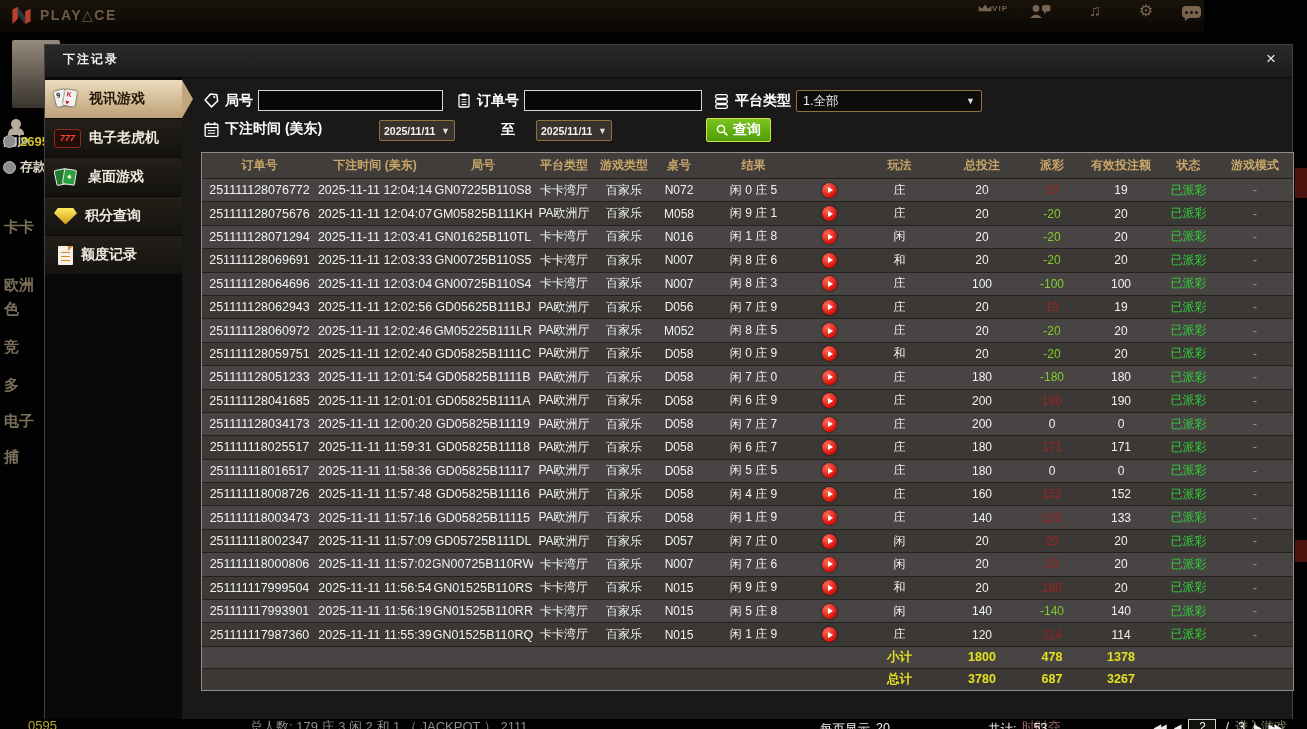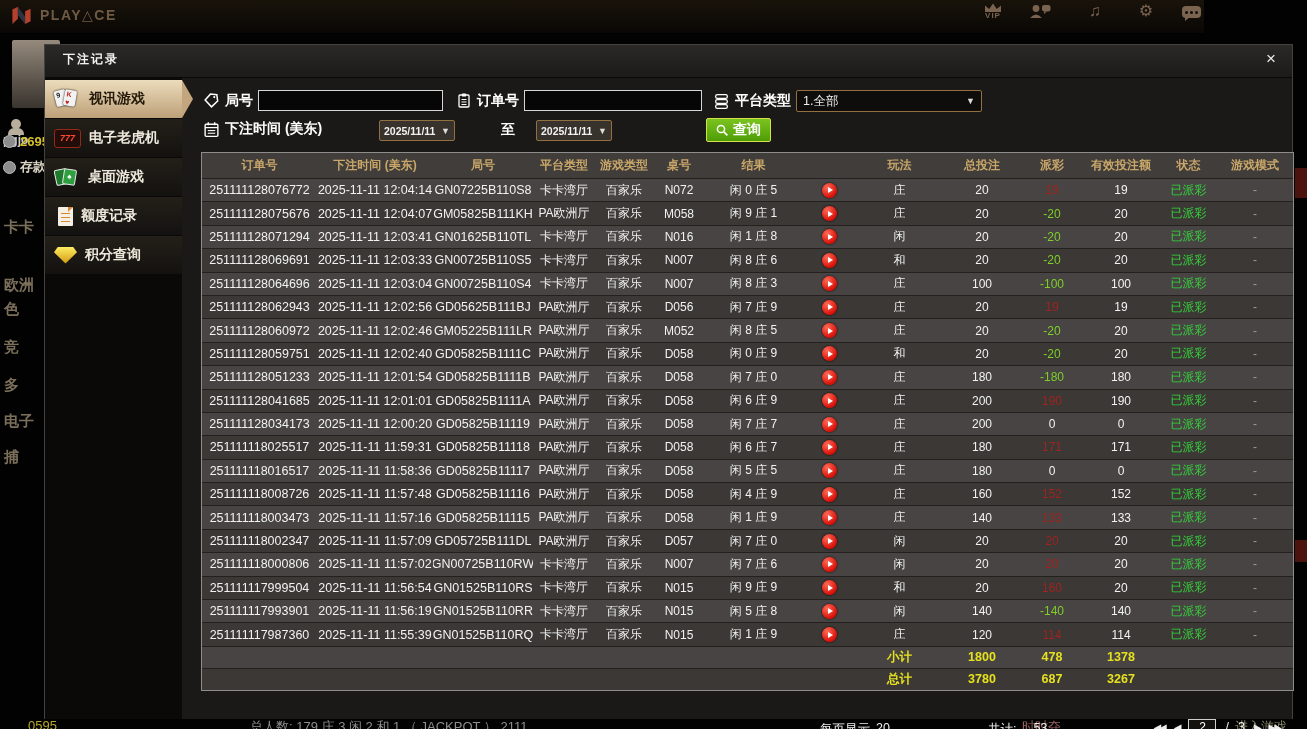--- a/index.html
+++ b/index.html
@@ -10,21 +10,21 @@
     -webkit-font-smoothing:antialiased;
   }
   
   .topbar{position:absolute;left:0;top:0;width:1204px;height:33px;
     background:linear-gradient(#19130a,#090705);border-bottom:1px solid #000;z-index:2;}
   .brand{position:absolute;left:10px;top:5px;display:flex;align-items:center;gap:7px;}
   .brand-text{color:#6f5b45;font-weight:bold;font-size:14px;letter-spacing:1.5px;}
   .top-icons{position:absolute;right:-8px;top:3px;display:flex;gap:21px;align-items:flex-start;color:#7a6450;}
   .tico{width:30px;text-align:center;cursor:pointer;line-height:1;}
   .tico .glyph{font-size:16px;}
-  .vip-wrap{display:flex;flex-direction:column;align-items:center;gap:0;}
+  .vip-wrap{display:flex;flex-direction:row;align-items:flex-end;gap:0;}
   .vip-txt{font-size:8px;font-weight:bold;color:#7a6450;letter-spacing:1px;margin-top:-1px;}
   .chatbox{width:19px;height:12px;background:#7a6450;border-radius:4px;position:relative;margin-top:3px;display:flex;align-items:center;justify-content:center;gap:2px;}
   .chatbox i{width:3px;height:3px;border-radius:50%;background:#120e09;display:block;}
   .chatbox::after{content:"";position:absolute;left:3px;bottom:-3px;border-top:4px solid #7a6450;border-right:5px solid transparent;}
   
   .bk{position:absolute;z-index:1;}
   .avatar{left:12px;top:40px;width:48px;height:68px;border-radius:2px;
     background:linear-gradient(#958a7d,#5c544b 60%,#3a352f);}
   .bk-user{left:3px;top:119px;color:#cfcfcf;font-size:12px;font-weight:bold;display:flex;gap:4px;align-items:center;flex-direction:column;}
   .bk-bal{left:3px;top:134px;color:#d4c12b;font-size:13px;font-weight:bold;display:flex;gap:4px;align-items:center;}
@@ -215,28 +215,28 @@
         <span class="lbl">电子老虎机</span>
       </div>
       <div class="side-item">
         <span class="ic ic-green">
             <span class="g1"></span>
             <span class="g2">♠</span>
           </span>
         <span class="lbl">桌面游戏</span>
       </div>
       <div class="side-item">
+        <span class="ic ic-diamond"></span>
+        <span class="lbl">积分查询</span>
+      </div>
+      <div class="side-item">
         <span class="ic ic-doc">
             <span class="lines"></span>
           </span>
         <span class="lbl">额度记录</span>
-      </div>
-      <div class="side-item">
-        <span class="ic ic-diamond"></span>
-        <span class="lbl">积分查询</span>
       </div>
     </div>
 
     <div class="mcontent">
 
       <div class="f-group" style="left:21px;top:12px">
         <svg width="17" height="17" viewBox="0 0 16 16">
           <path d="M2 7.5 L7 2 L13 2.5 L13.8 8.5 L8 14 Z" fill="none" stroke="#fff" stroke-width="1.4"></path>
           <circle cx="10.6" cy="4.8" r="1" fill="#fff"></circle>
         </svg>

